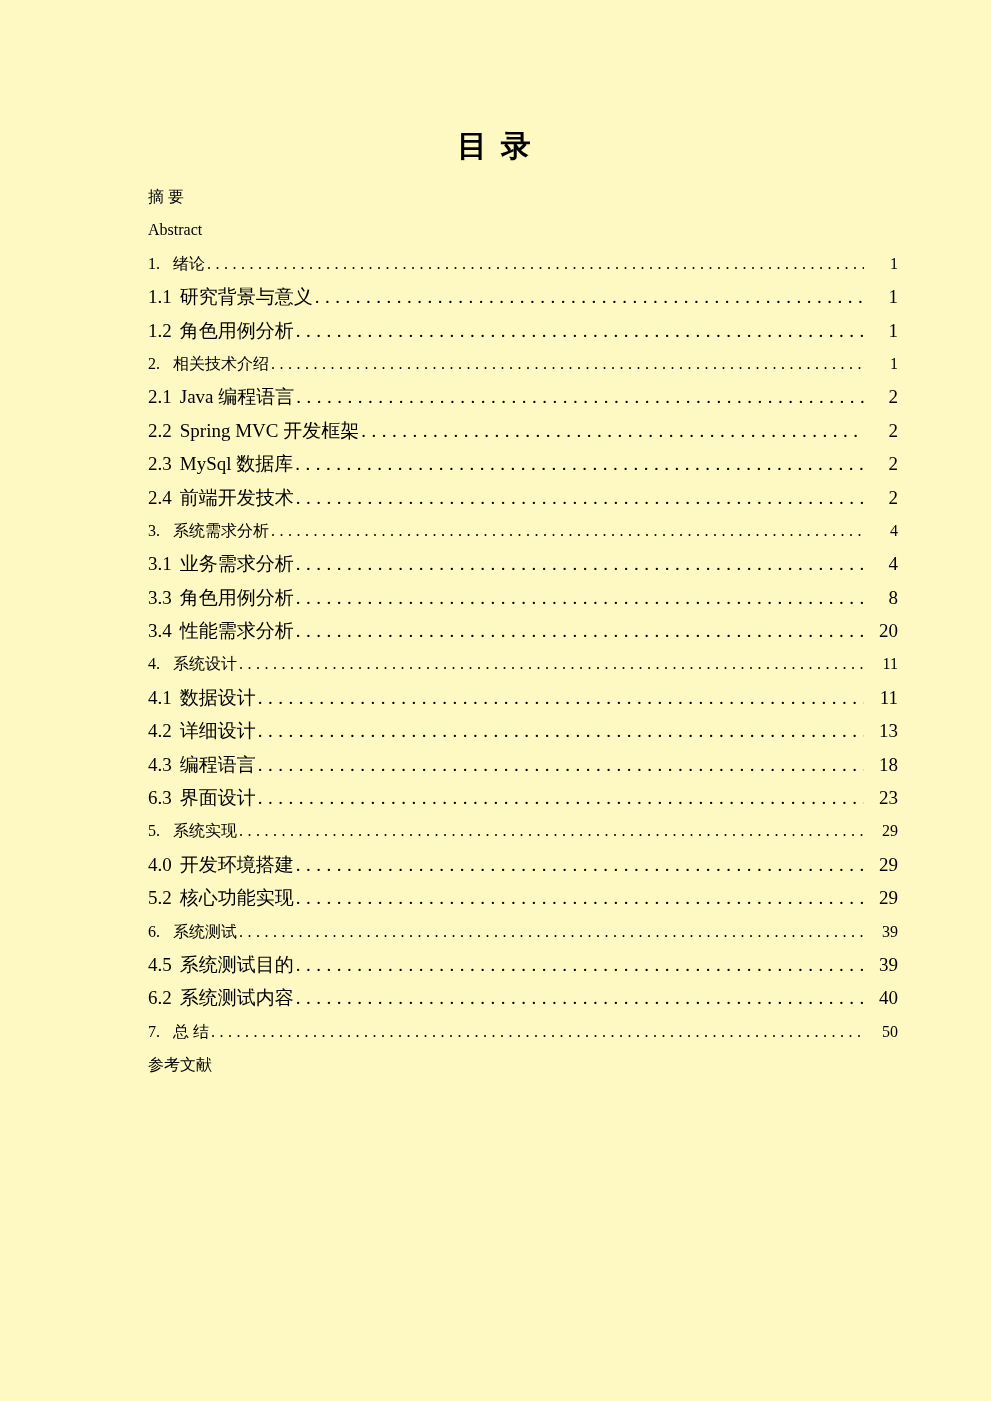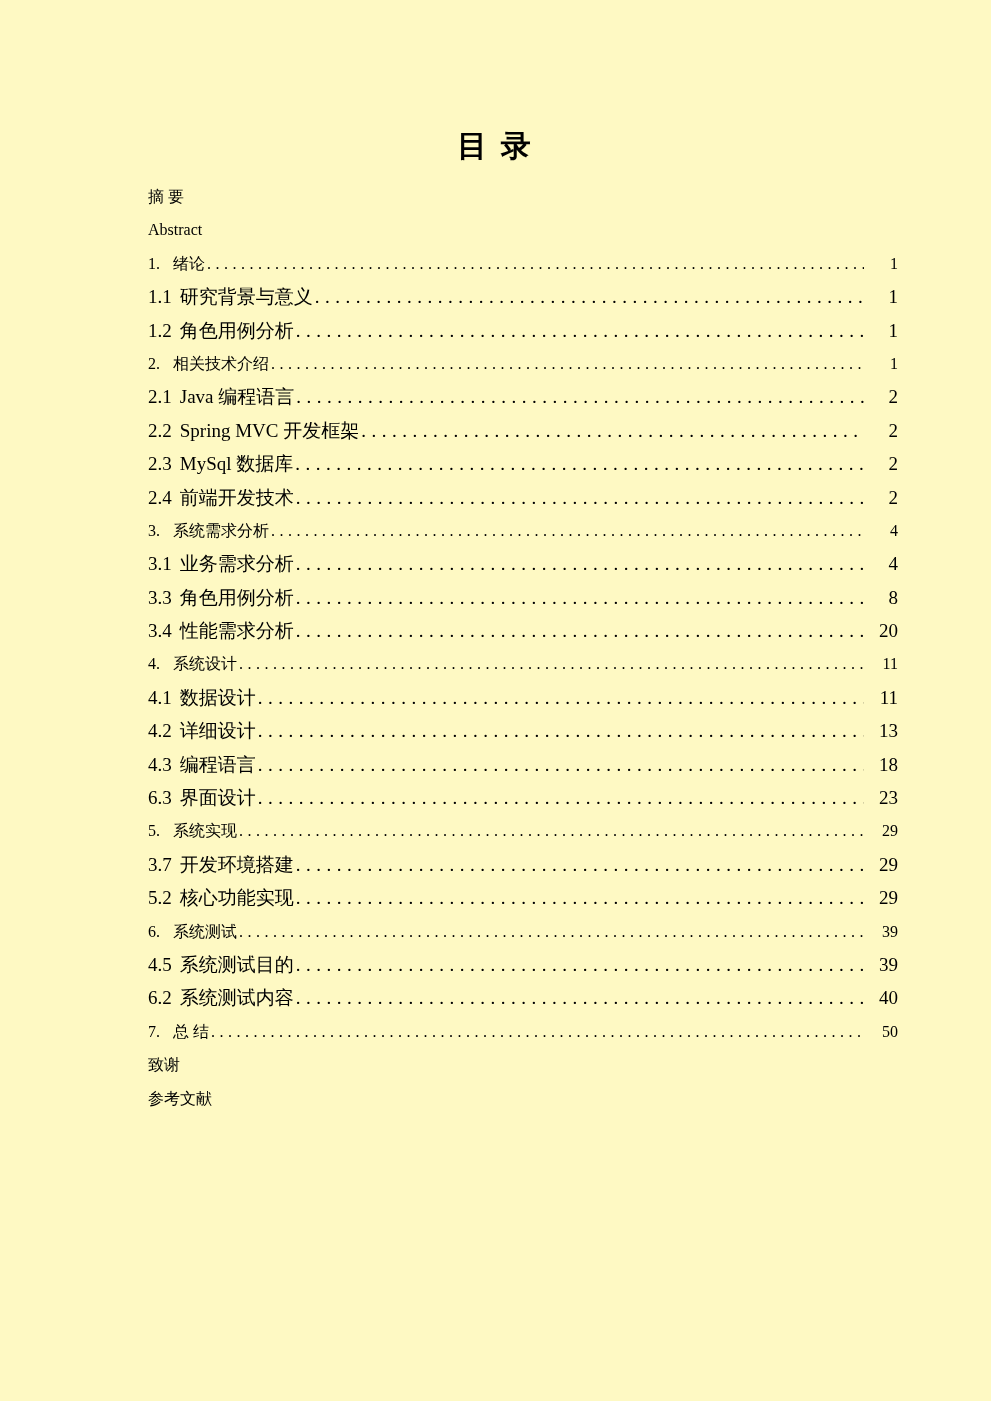--- a/index.html
+++ b/index.html
@@ -100,22 +100,21 @@
       <div class="toc-row bold"><span class="num">3.</span><span class="label">系统需求分析</span><span class="dots"></span><span class="page-num">4</span></div>
       <div class="toc-row sub"><span class="num">3.1</span><span class="label">业务需求分析</span><span class="dots"></span><span class="page-num">4</span></div>
       <div class="toc-row sub"><span class="num">3.3</span><span class="label">角色用例分析</span><span class="dots"></span><span class="page-num">8</span></div>
       <div class="toc-row sub"><span class="num">3.4</span><span class="label">性能需求分析</span><span class="dots"></span><span class="page-num">20</span></div>
       <div class="toc-row bold"><span class="num">4.</span><span class="label">系统设计</span><span class="dots"></span><span class="page-num">11</span></div>
       <div class="toc-row sub"><span class="num">4.1</span><span class="label">数据设计</span><span class="dots"></span><span class="page-num">11</span></div>
       <div class="toc-row sub"><span class="num">4.2</span><span class="label">详细设计</span><span class="dots"></span><span class="page-num">13</span></div>
       <div class="toc-row sub"><span class="num">4.3</span><span class="label">编程语言</span><span class="dots"></span><span class="page-num">18</span></div>
       <div class="toc-row sub"><span class="num">6.3</span><span class="label">界面设计</span><span class="dots"></span><span class="page-num">23</span></div>
       <div class="toc-row bold"><span class="num">5.</span><span class="label">系统实现</span><span class="dots"></span><span class="page-num">29</span></div>
-      <div class="toc-row sub"><span class="num">3.7</span><span class="label">开发环境搭建</span><span class="dots"></span><span class="page-num">29</span></div>
+      <div class="toc-row sub"><span class="num">4.0</span><span class="label">开发环境搭建</span><span class="dots"></span><span class="page-num">29</span></div>
       <div class="toc-row sub"><span class="num">5.2</span><span class="label">核心功能实现</span><span class="dots"></span><span class="page-num">29</span></div>
       <div class="toc-row bold"><span class="num">6.</span><span class="label">系统测试</span><span class="dots"></span><span class="page-num">39</span></div>
       <div class="toc-row sub"><span class="num">4.5</span><span class="label">系统测试目的</span><span class="dots"></span><span class="page-num">39</span></div>
       <div class="toc-row sub"><span class="num">6.2</span><span class="label">系统测试内容</span><span class="dots"></span><span class="page-num">40</span></div>
       <div class="toc-row bold"><span class="num">7.</span><span class="label">总 结</span><span class="dots"></span><span class="page-num">50</span></div>
-      <div class="toc-row bold"><span class="label">致谢</span></div>
       <div class="toc-row bold"><span class="label">参考文献</span></div>
     </div>
 </div>
 
 </body></html>

